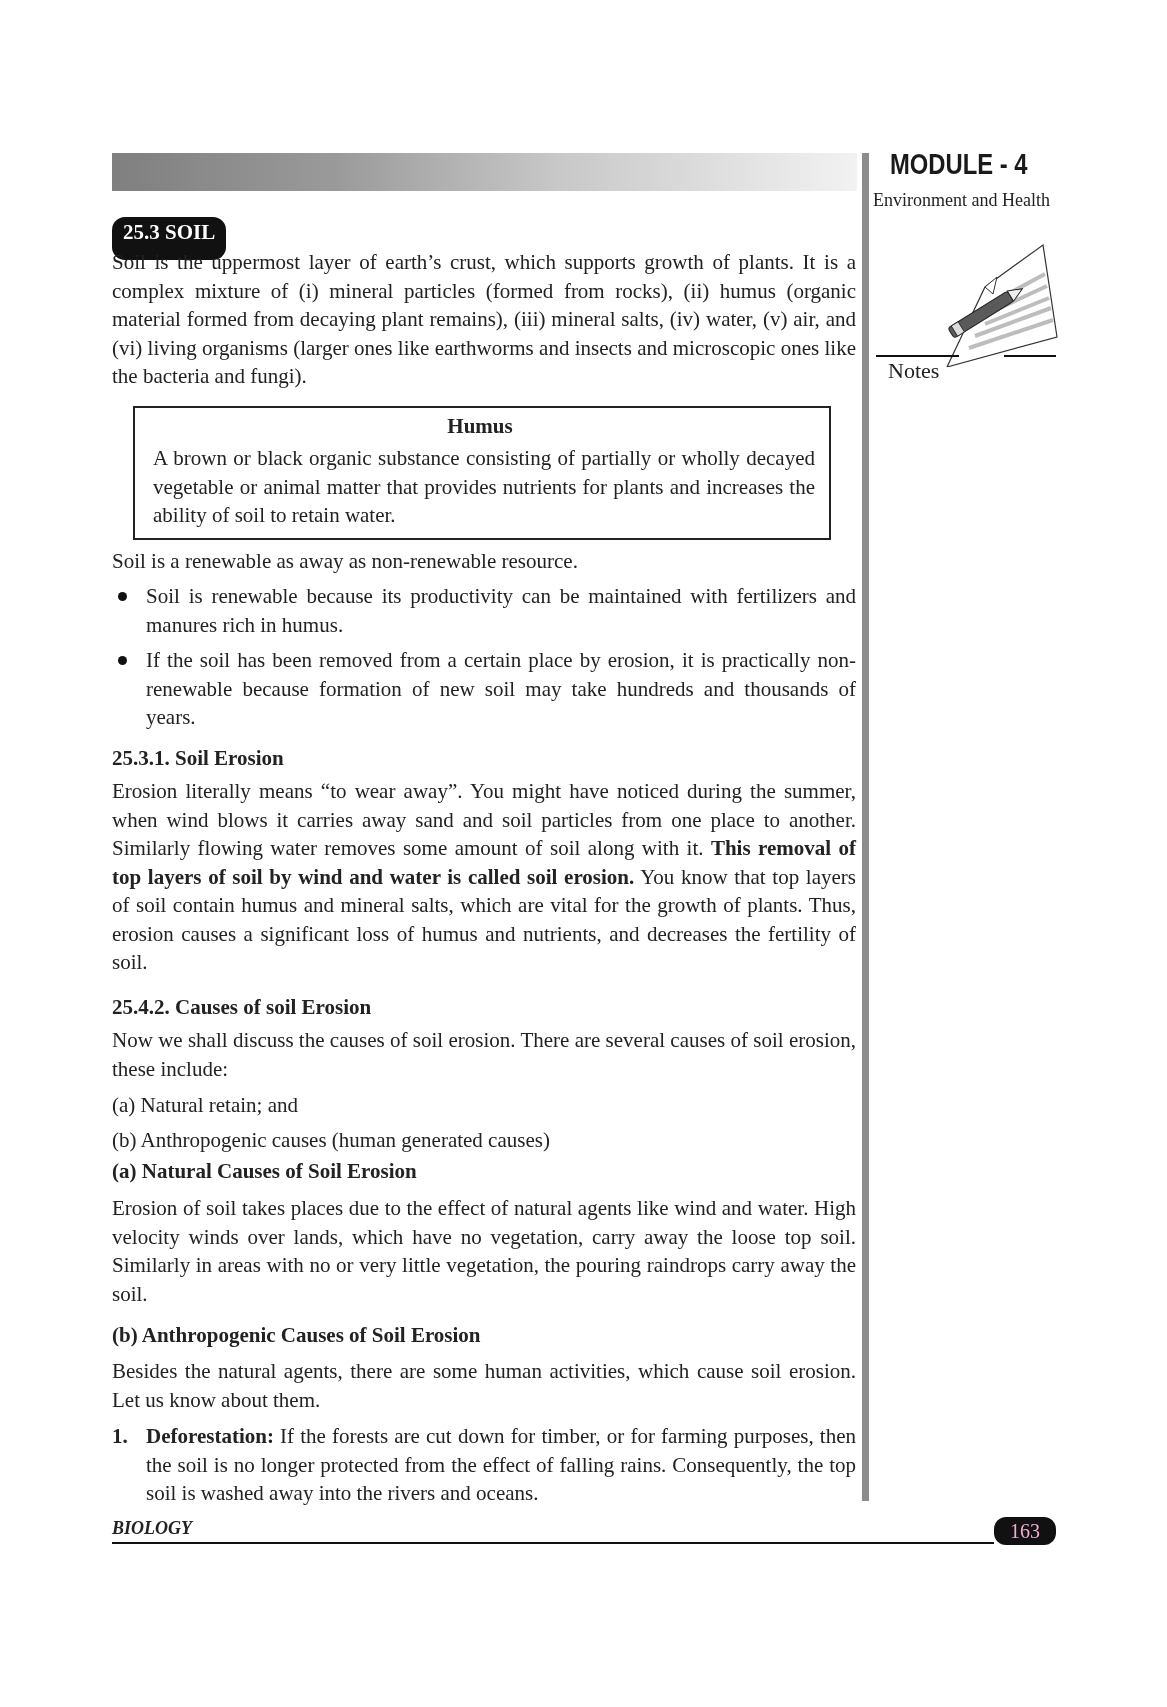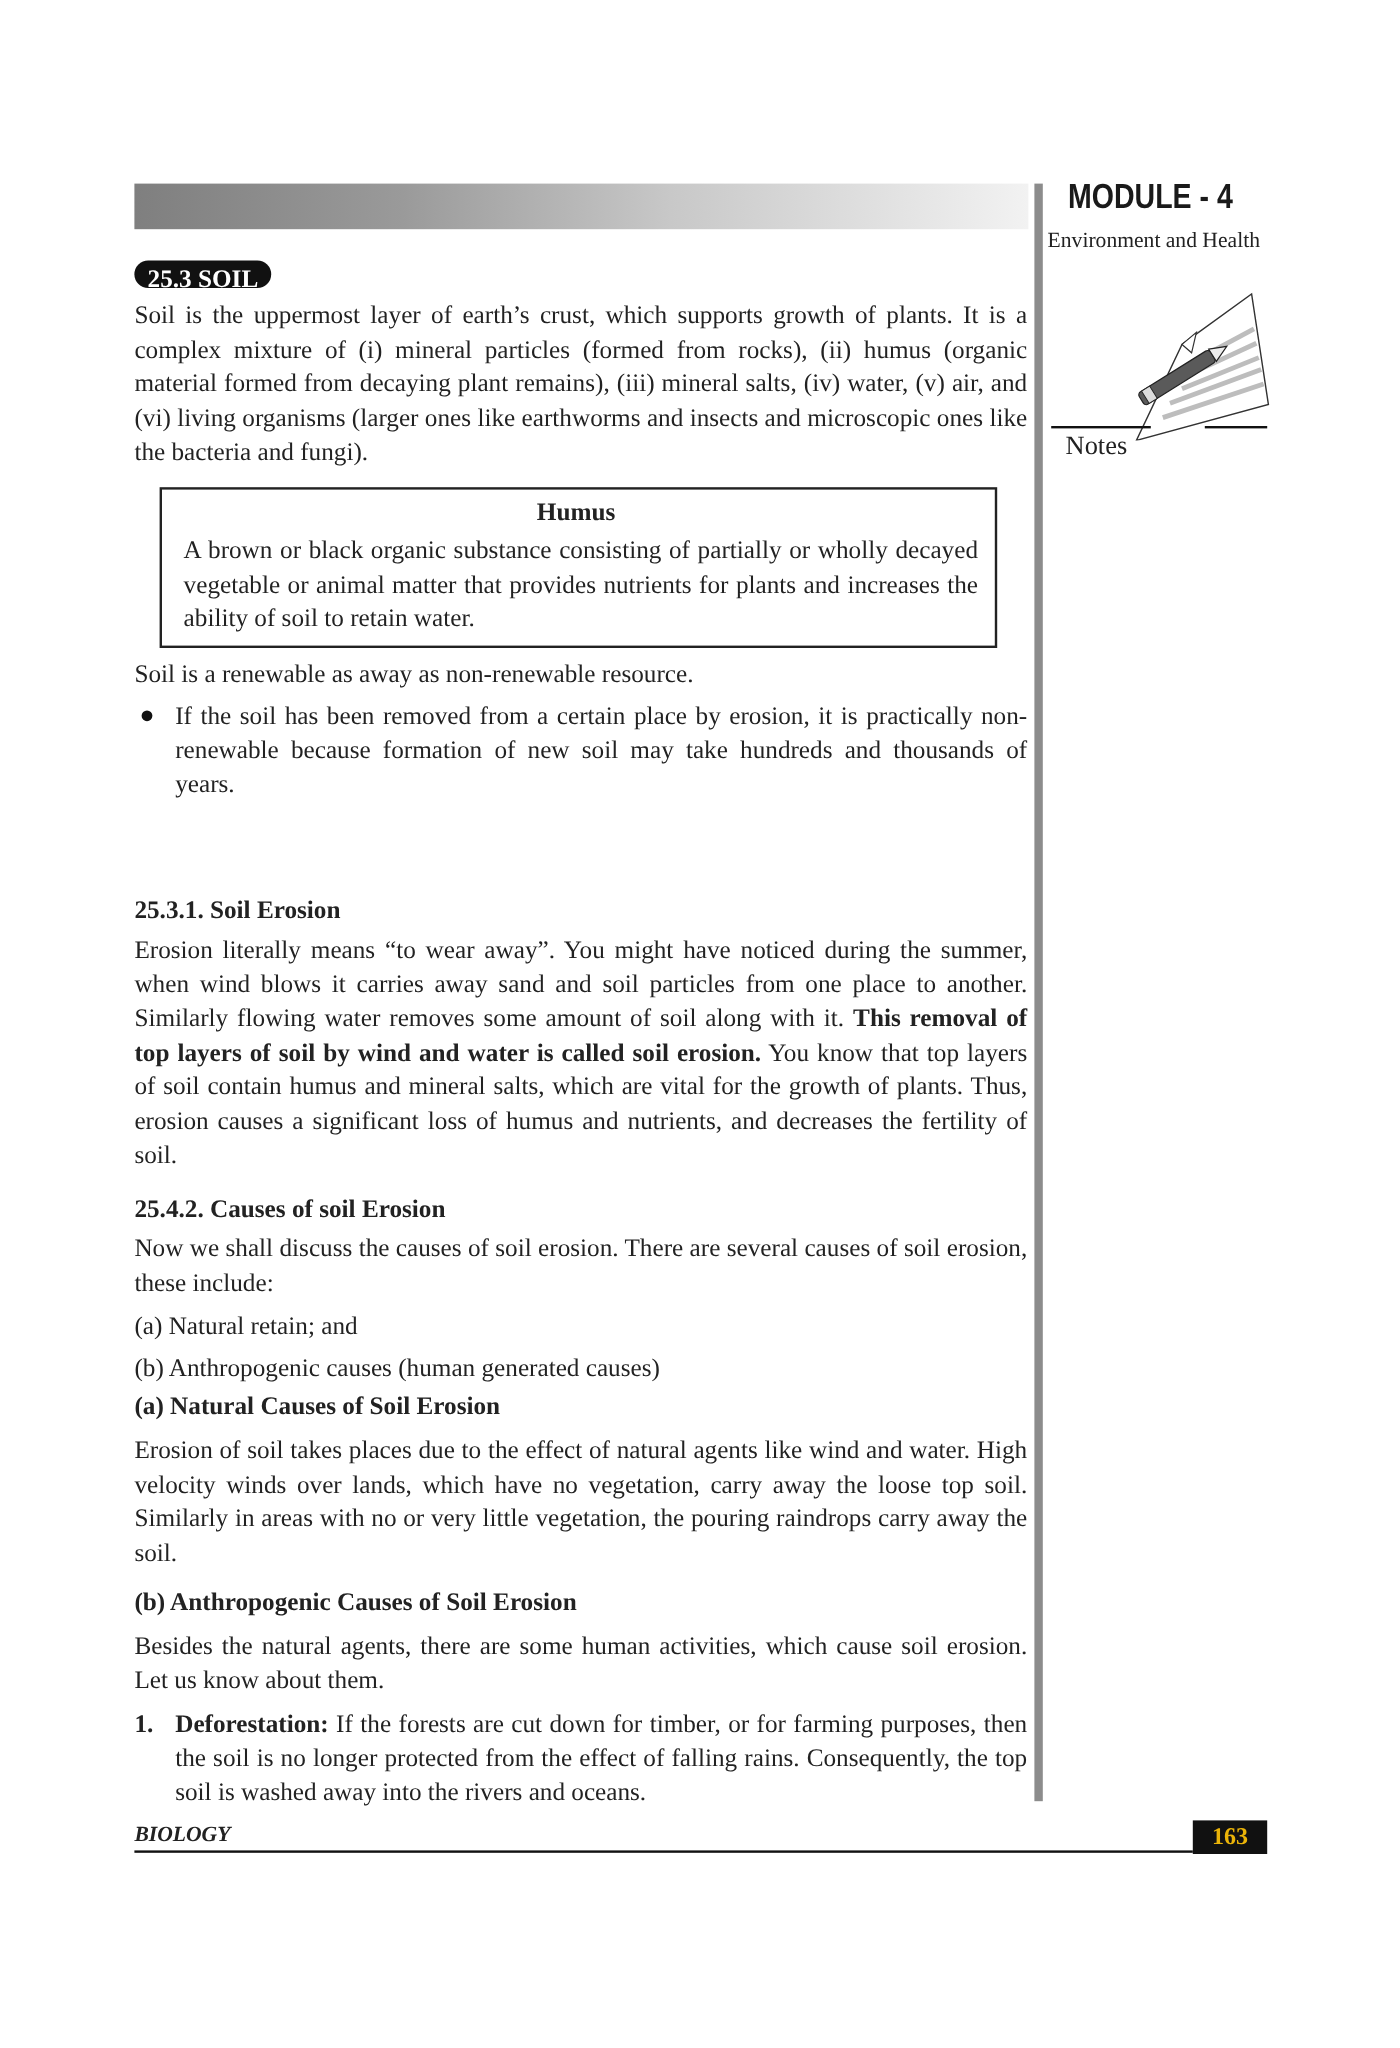--- a/index.html
+++ b/index.html
@@ -15,42 +15,42 @@
 
   .module { left: 890px; top: 148px; font-family: "Liberation Sans", "DejaVu Sans", sans-serif;
     font-weight: bold; font-size: 29px; transform: scaleX(0.82); transform-origin: left top; color: #1a1a1a; }
   .env { left: 873px; top: 190px; font-size: 18px; color: #222; }
 
   .notes-line-l { left: 876px; top: 355px; width: 83px; height: 2px; background: #111; }
   .notes-line-r { left: 1004px; top: 355px; width: 52px; height: 2px; background: #111; }
   .notes { left: 888px; top: 358px; font-size: 22px; font-weight: normal; color: #222; }
   .notes-icon { left: 945px; top: 242px; width: 115px; height: 125px; }
 
-  .badge { left: 112px; top: 217px; height: 23px; padding: 0 11px; background: #111; color: #fff;
+  .badge { left: 112px; top: 217px; height: 43px; padding: 0 11px; background: #111; color: #fff;
     font-weight: bold; font-size: 21px; line-height: 30px; border-radius: 13px; }
 
   .text { left: 112px; width: 744px; font-size: 21px; line-height: 28.5px; text-align: justify; color: #222; }
   .text p { margin: 0; }
   .heading { left: 112px; font-size: 21px; font-weight: bold; color: #222; }
 
   .humus-box { left: 133px; top: 406px; width: 694px; height: 130px; border: 2px solid #222; }
   .humus-title { position: absolute; left: 0; right: 4px; top: 6px; text-align: center; font-weight: bold; font-size: 21px; }
   .humus-body { position: absolute; left: 18px; right: 14px; top: 36px; font-size: 21px; line-height: 28.5px; text-align: justify; }
 
   .bullet-list { left: 112px; width: 744px; font-size: 21px; line-height: 28.5px; }
   .bullet-item { position: relative; padding-left: 34px; text-align: justify; margin-bottom: 7px; }
   .bullet-dot { position: absolute; left: 6px; top: 10px; width: 9px; height: 9px; border-radius: 50%; background: #111; }
 
   .num-item { position: relative; padding-left: 34px; text-align: justify; }
   .num-label { position: absolute; left: 0; top: 0; font-weight: bold; }
 
   .footer-line { left: 112px; top: 1542px; width: 882px; height: 2px; background: #111; }
   .footer-subject { left: 112px; top: 1518px; font-style: italic; font-weight: bold; font-size: 18px; color: #222; }
-  .page-num { left: 994px; top: 1517px; width: 62px; height: 28px; background: #111; color: #eab308;
-    font-weight: bold; font-size: 20px; text-align: center; line-height: 28px; }
+  .page-num { left: 994px; top: 1517px; width: 62px; height: 28px; background: #111; color: #f9a8d4;
+    font-weight: normal; font-size: 20px; text-align: center; line-height: 28px; border-radius: 12px; }
 </style>
 </head>
 <body>
 
 <div class="abs header-band">
   <span>Conservation and Use of Natural Resources</span>
 </div>
 
 <div class="abs vbar2"></div>
 <div class="abs module">MODULE - 4</div>
@@ -89,20 +89,24 @@
   <div class="humus-body">A brown or black organic substance consisting of partially or wholly decayed vegetable or animal matter that provides nutrients for plants and increases the ability of soil to retain water.</div>
 </div>
 
 <div class="abs text" style="top:547px;">
   <p>Soil is a renewable as away as non-renewable resource.</p>
 </div>
 
 <div class="abs bullet-list" style="top:582px;">
   <div class="bullet-item">
     <span class="bullet-dot"></span>
+    <span>Soil is renewable because its productivity can be maintained with fertilizers and manures rich in humus.</span>
+  </div>
+  <div class="bullet-item">
+    <span class="bullet-dot"></span>
     <span>If the soil has been removed from a certain place by erosion, it is practically non-renewable because formation of new soil may take hundreds and thousands of years.</span>
   </div>
 </div>
 
 <div class="abs heading" style="top:746px;">25.3.1. Soil Erosion</div>
 <div class="abs text" style="top:777px;">
   <p><span>Erosion literally means “to wear away”. You might have noticed during the summer, when wind blows it carries away sand and soil particles from one place to another. Similarly flowing water removes some amount of soil along with it. </span><b>This removal of top layers of soil by wind and water is called soil erosion.</b><span> You know that top layers of soil contain humus and mineral salts, which are vital for the growth of plants. Thus, erosion causes a significant loss of humus and nutrients, and decreases the fertility of soil.</span></p>
 </div>
 
 <div class="abs heading" style="top:995px;">25.4.2. Causes of soil Erosion</div>

